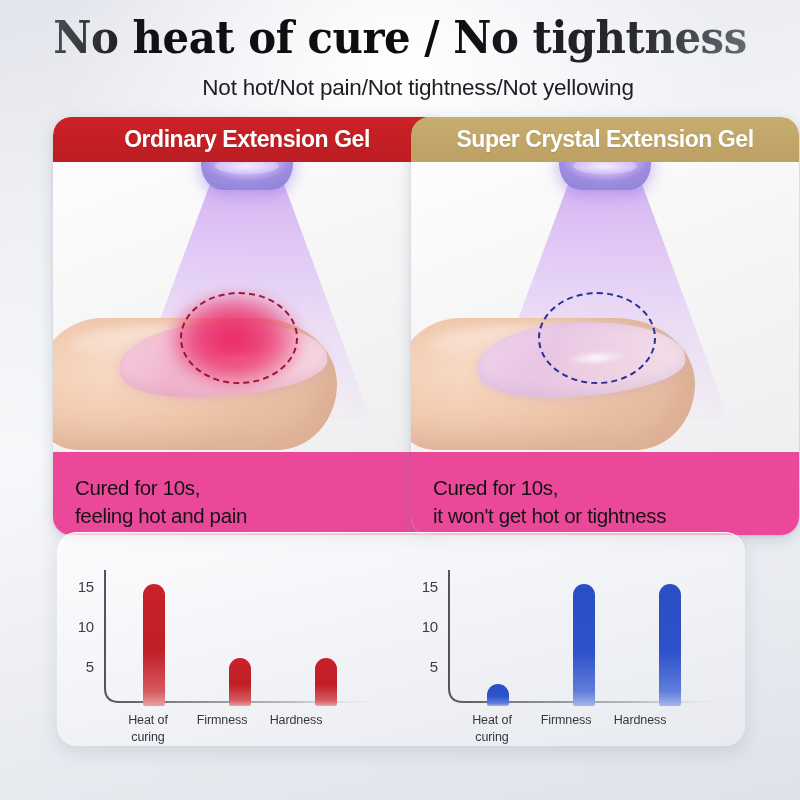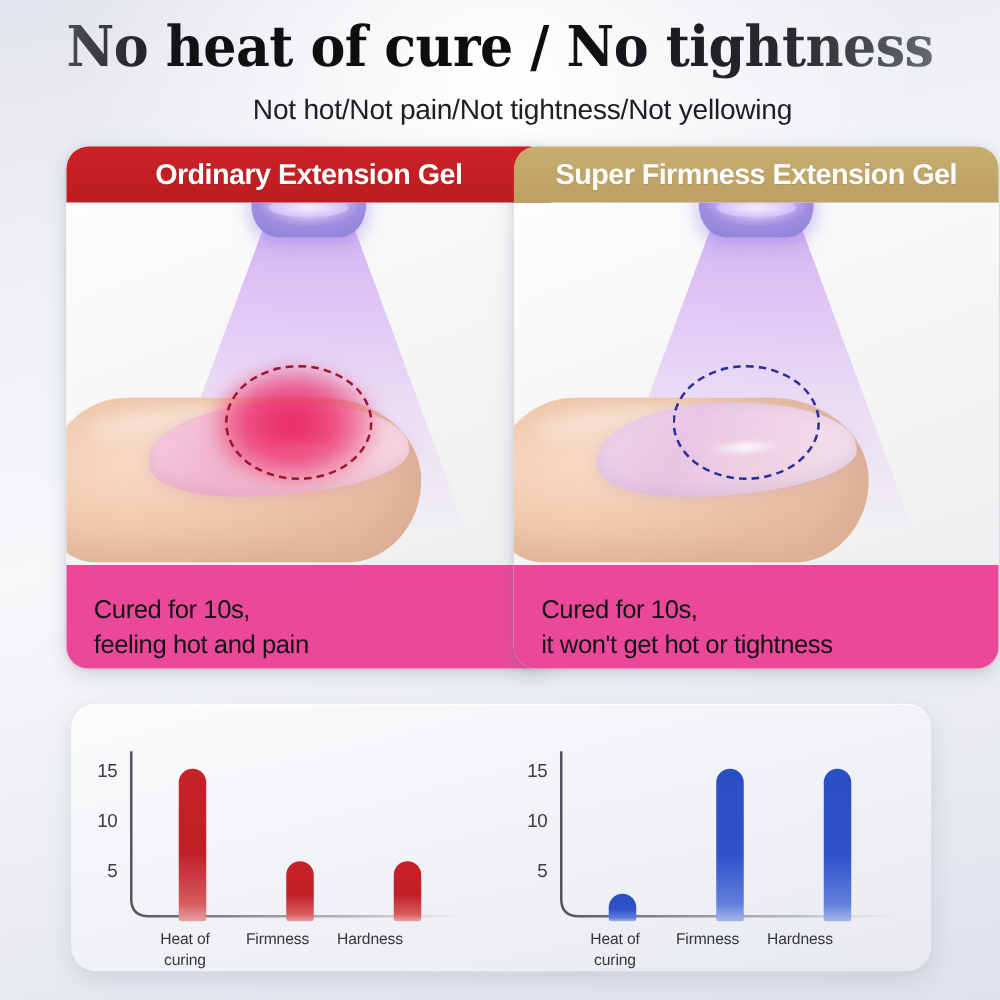--- a/index.html
+++ b/index.html
@@ -199,21 +199,21 @@
     font-size: 20.5px;
     line-height: 1.38;
     color: #131316;
     letter-spacing: -0.35px;
   }
   .caption div { white-space: nowrap; }
 
   
   .chart-panel {
     position: absolute;
-    left: 57px; top: 563px;
+    left: 57px; top: 532px;
     width: 688px; height: 214px;
     border-radius: 20px;
     background: linear-gradient(165deg, rgba(255,255,255,0.72) 0%, rgba(247,248,251,0.62) 45%, rgba(236,238,243,0.6) 100%);
     box-shadow: 0 6px 18px rgba(120,128,145,0.22), inset 0 1px 0 rgba(255,255,255,0.9);
     display: flex;
   }
   .chart { position: relative; width: 344px; height: 214px; }
 
   .axis {
     position: absolute;
@@ -292,21 +292,21 @@
       <div class="marker"></div>
     </div>
     <div class="caption">
       <div>Cured for 10s,</div>
       <div>feeling hot and pain</div>
     </div>
   </div>
 
   <div class="card right">
     <div class="card-header hdr-gold">
-      <span>Super Firmness Extension Gel</span>
+      <span>Super Crystal Extension Gel</span>
     </div>
     <div class="photo">
       <div class="beam"></div>
       <div class="lamp"></div>
       <div class="finger"></div>
       <div class="nail nail-clear"></div>
       <div class="marker blue"></div>
     </div>
     <div class="caption">
       <div>Cured for 10s,</div>

